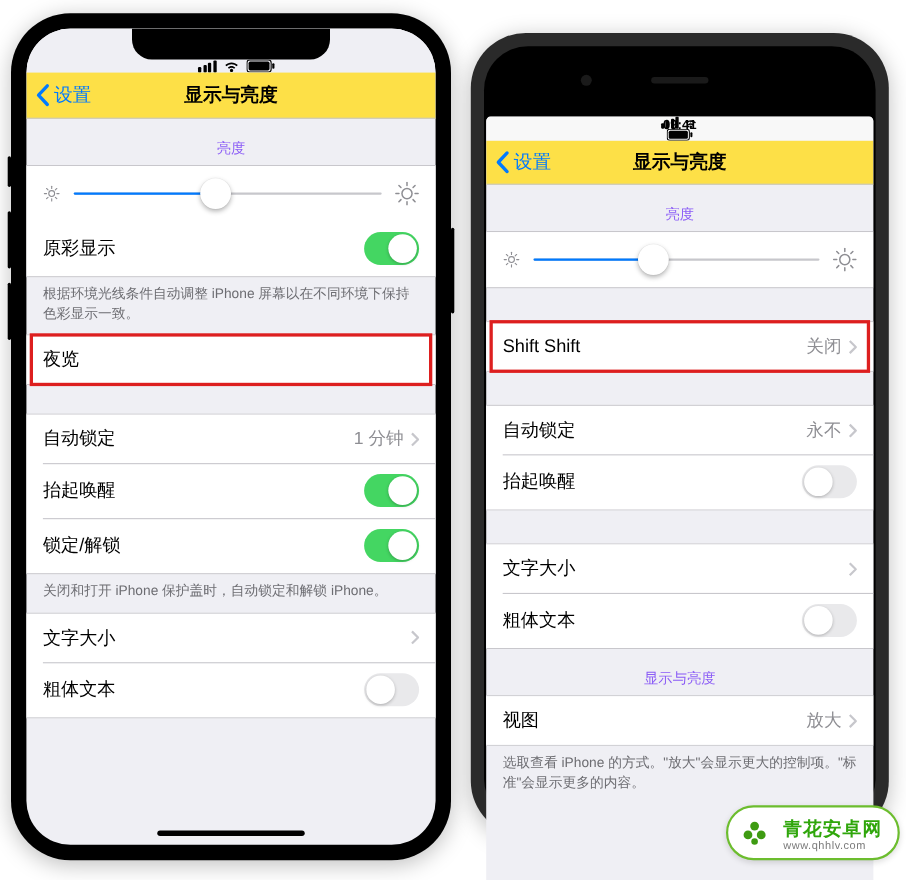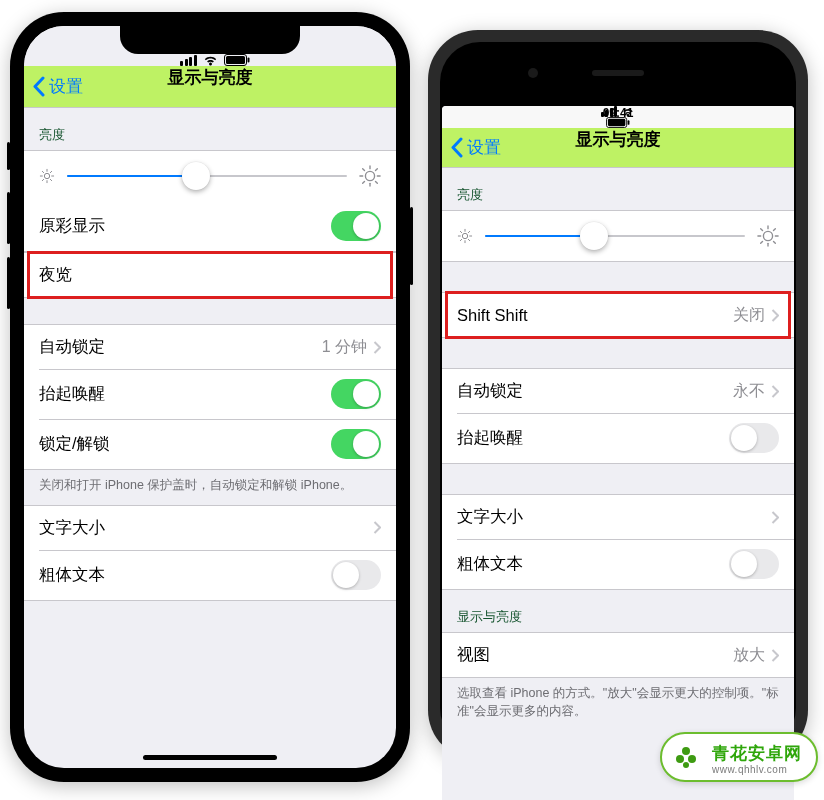--- a/index.html
+++ b/index.html
@@ -87,37 +87,38 @@
 .bars { display:flex; align-items:flex-end; gap:1.5px; }
 .bars span { width:3px; background:#000; border-radius:1px; display:block;}
 .bars span:nth-child(1){height:5px}
 .bars span:nth-child(2){height:7px}
 .bars span:nth-child(3){height:9px}
 .bars span:nth-child(4){height:11px}
 .wifi svg, .batt svg { display:block; }
 
 .nav {
   height: 42px; width:100%;
-  background:#bef264;
+  background:#fde047;
   border-bottom:1px solid #c8c7cc;
-  display:flex; justify-content:center;
+  display:flex; align-items:center; justify-content:center;
   position:relative;
   font-size:17px;
 }
 .nav .back {
   position:absolute; left:8px; top:0; bottom:0;
   display:flex; align-items:center;
   color:#007aff; font-size:17px;
 }
 .nav .back svg { width:13px; height:21px; margin-right:4px;}
 .nav .title { font-weight:600; }
 
 .section-header {
-  font-size:13px; color:#14532d;
+  font-size:13px; color:#8b5cf6;
   padding: 18px 15px 6px;
+  text-align: center;
 }
 .group { background:#fff; border-top:1px solid #c8c7cc; border-bottom:1px solid #c8c7cc; }
 .row {
   min-height:44px; padding:10px 15px;
   display:flex; align-items:center; justify-content:space-between;
   position:relative; font-size:16.5px; color:#000;
   background:#fff;
   gap:28px;
 }
 .row + .row::before {
@@ -255,20 +256,21 @@
             </svg>
           </span>
       </div>
       <div class="row">
         <span>原彩显示</span>
         <div class="toggle on">
             <div class="knob"></div>
           </div>
       </div>
     </div>
+    <div class="footer-text">根据环境光线条件自动调整 iPhone 屏幕以在不同环境下保持色彩显示一致。</div>
 
     <div class="group" style="position:relative">
       <div class="row">
         <span>夜览</span>
       </div>
       <div class="red-box" style="left:3px;right:3px;top:-2px;bottom:-2px"></div>
     </div>
 
     <div style="height:26px"></div>
 

